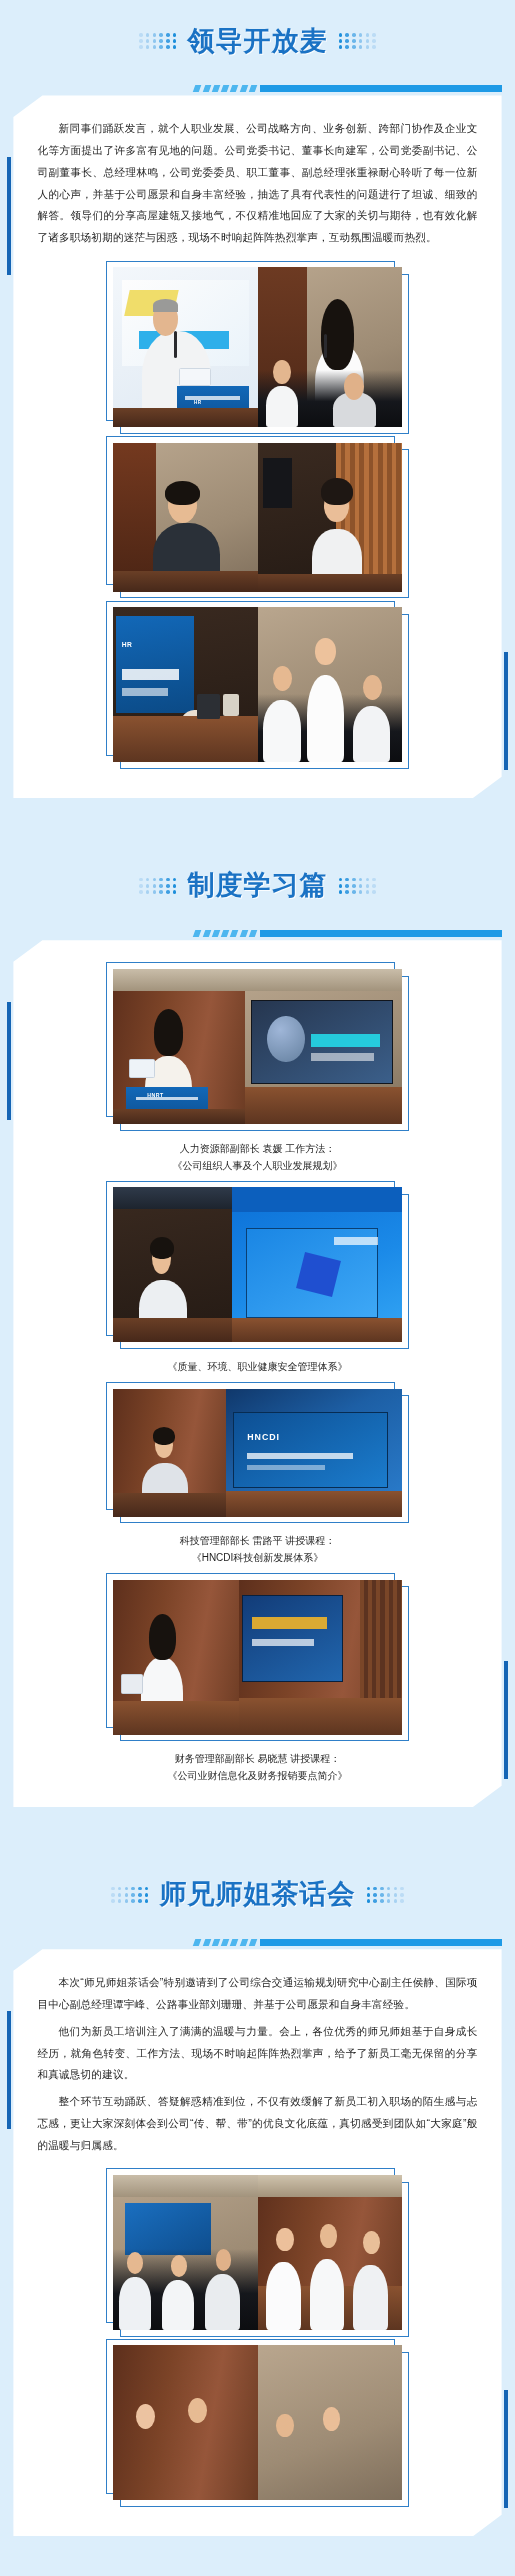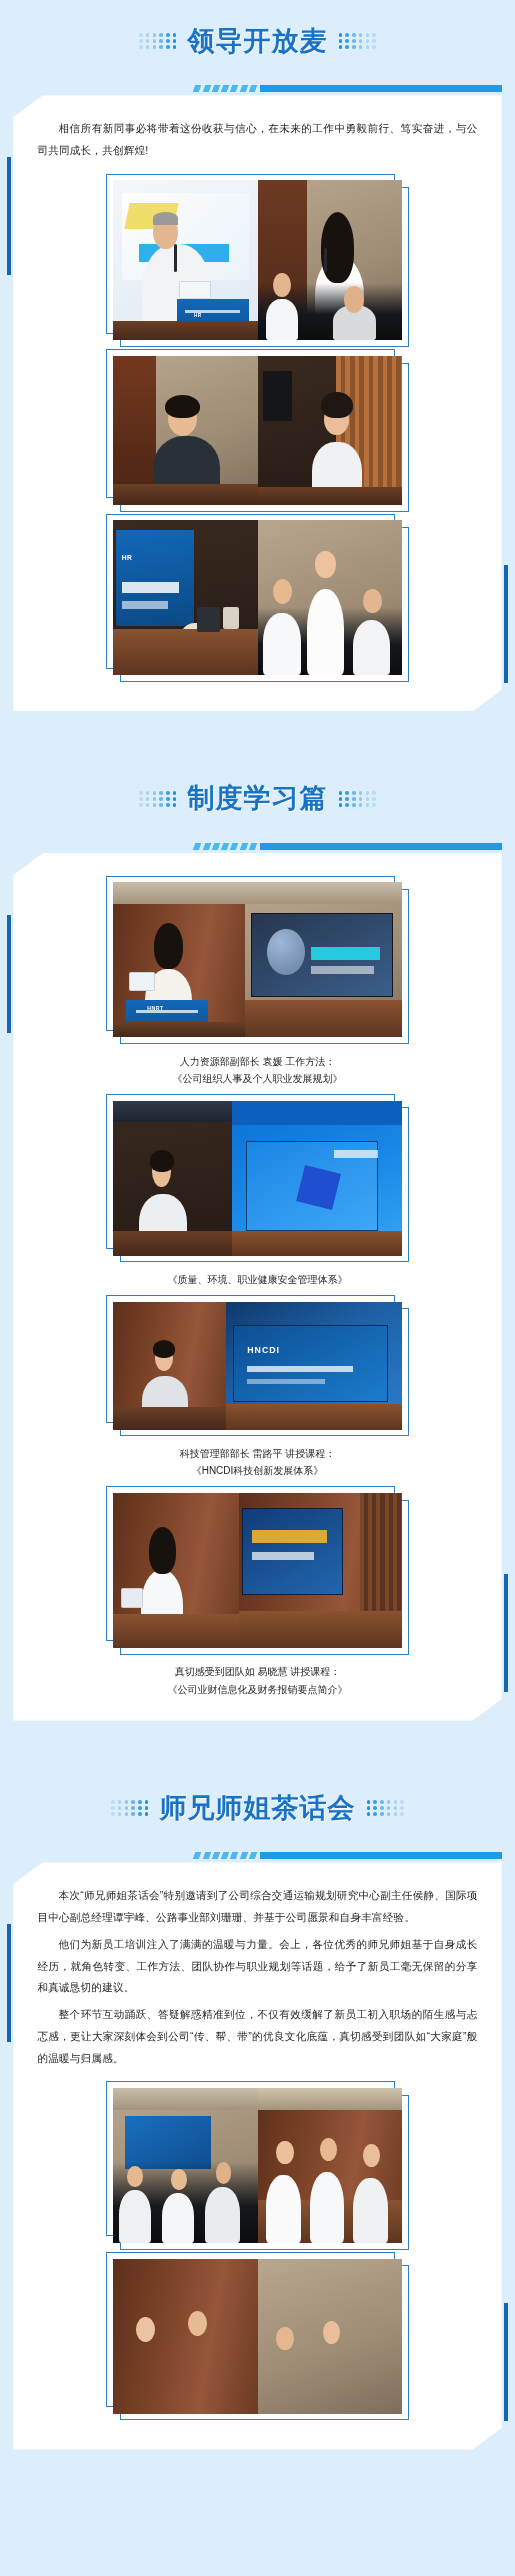--- a/index.html
+++ b/index.html
@@ -202,21 +202,21 @@
         <i></i>
         <i></i>
         <i></i>
       </span>
   </div>
 
   <div class="panel-wrap">
     <span class="panel-edge-l"></span>
     <span class="panel-edge-r"></span>
     <div class="panel">
-      <p class="ptext">相信所有新同事必将带着这份收获与信心，在未来的工作中勇毅前行、笃实奋进，与公司共同成长，共创辉煌!</p>
+      <p class="ptext">新同事们踊跃发言，就个人职业发展、公司战略方向、业务创新、跨部门协作及企业文化等方面提出了许多富有见地的问题。公司党委书记、董事长向建军，公司党委副书记、公司副董事长、总经理林鸣，公司党委委员、职工董事、副总经理张重禄耐心聆听了每一位新人的心声，并基于公司愿景和自身丰富经验，抽选了具有代表性的问题进行了坦诚、细致的解答。领导们的分享高屋建瓴又接地气，不仅精准地回应了大家的关切与期待，也有效化解了诸多职场初期的迷茫与困惑，现场不时响起阵阵热烈掌声，互动氛围温暖而热烈。</p>
 
       <div style="height:13.4px"></div>
 
       <div class="frame">
         <span class="frame-border"></span>
           <span class="frame-border2"></span>
         <div class="photo" style="height:160px">
           <div class="half">
             <div class="scene screen-white"></div>
             <div style="position:absolute;left:6%;top:8%;width:88%;height:54%;background:linear-gradient(140deg,#fdfdfd,#eaf3fa);"></div>
@@ -479,21 +479,21 @@
             <div class="scene wall-wood"></div>
             <div style="position:absolute;left:2%;top:10%;width:62%;height:56%;background:linear-gradient(150deg,#123c78,#2166ae);border:1.5px solid #08203d;"></div>
             <div style="position:absolute;left:8%;top:24%;width:46%;height:8%;background:#f0b429;opacity:.9;"></div>
             <div style="position:absolute;left:8%;top:38%;width:38%;height:5%;background:rgba(255,255,255,.7);"></div>
             <div style="position:absolute;right:0;top:0;width:26%;height:78%;background:repeating-linear-gradient(90deg,#7a4628 0 4.1px,#5c3320 4.1px 8.2px);"></div>
             <div class="table" style="height:24%"></div>
           </div>
         </div>
       </div>
       <div class="cap" style="margin-bottom:2.1px">
-        <div>真切感受到团队如 易晓慧 讲授课程：</div>
+        <div>财务管理部副部长 易晓慧 讲授课程：</div>
         <div>《公司业财信息化及财务报销要点简介》</div>
       </div>
 
     </div>
   </div>
 
   <div class="gap-md"></div>
 
   <div class="sec-head">
     <div class="dotgrid">
@@ -562,21 +562,21 @@
         <i></i>
         <i></i>
       </span>
   </div>
 
   <div class="panel-wrap">
     <span class="panel-edge-l"></span>
     <span class="panel-edge-r"></span>
     <div class="panel">
       <p class="ptext">本次“师兄师姐茶话会”特别邀请到了公司综合交通运输规划研究中心副主任侯静、国际项目中心副总经理谭宇峰、公路事业部刘珊珊、并基于公司愿景和自身丰富经验。</p>
-      <p class="ptext">他们为新员工培训注入了满满的温暖与力量。会上，各位优秀的师兄师姐基于自身成长经历，就角色转变、工作方法、团队协作与职业规划等话题，给予了新员工毫无保留的分享和真诚恳切的建议。</p>
+      <p class="ptext">他们为新员工培训注入了满满的温暖与力量。会上，各位优秀的师兄师姐基于自身成长经历，就角色转变、工作方法、现场不时响起阵阵热烈掌声，给予了新员工毫无保留的分享和真诚恳切的建议。</p>
       <p class="ptext">整个环节互动踊跃、答疑解惑精准到位，不仅有效缓解了新员工初入职场的陌生感与忐忑感，更让大家深刻体会到公司“传、帮、带”的优良文化底蕴，真切感受到团队如“大家庭”般的温暖与归属感。</p>
 
       <div style="height:13.4px"></div>
 
       <div class="frame">
         <span class="frame-border"></span>
           <span class="frame-border2"></span>
         <div class="photo" style="height:155px">
           <div class="half">
             <div class="scene wall-beige"></div>

